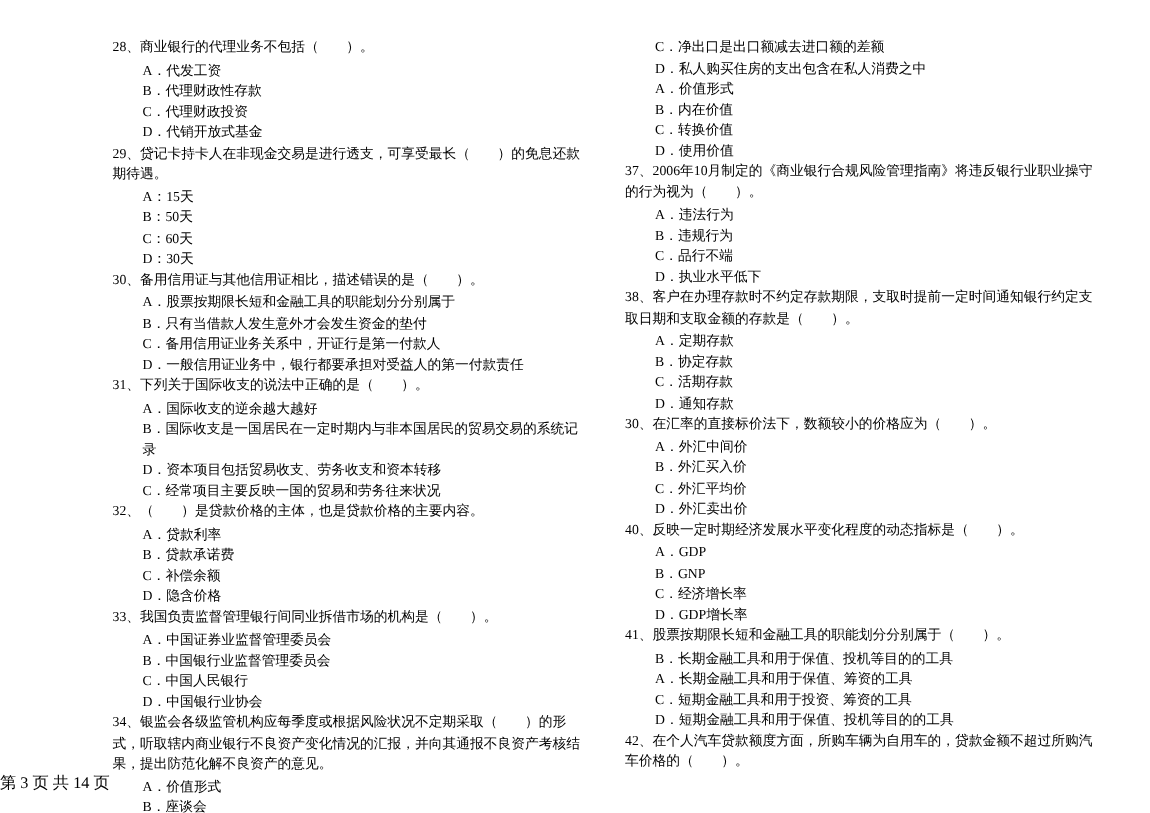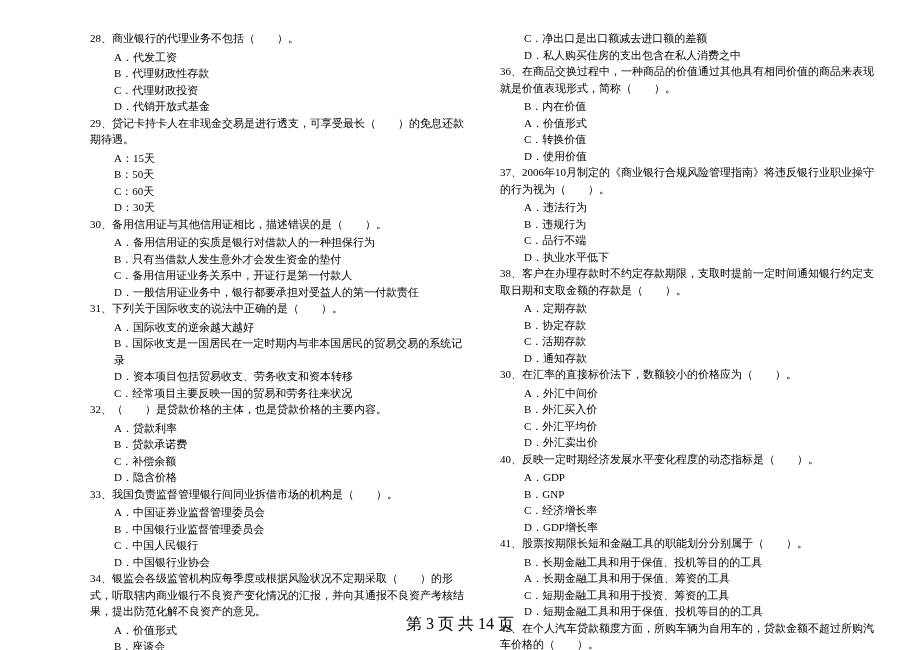--- a/index.html
+++ b/index.html
@@ -21,41 +21,40 @@
     width: 380px;
     line-height: 1.5;
   }
   .q { margin-bottom: 2px; }
   .opt { padding-left: 24px; }
   .footer {
     position: absolute;
     bottom: 15px;
     left: 0;
     width: 100%;
-    text-align: center;
-    font-size: 16px;
+    font-size: 13px;
   }
 </style>
 </head>
 <body>
 
 <div class="page">
   <div class="col" id="left-col">
       <div class="q">28、商业银行的代理业务不包括（　　）。</div>
       <div class="opt">A．代发工资</div>
       <div class="opt">B．代理财政性存款</div>
       <div class="opt">C．代理财政投资</div>
       <div class="opt">D．代销开放式基金</div>
       <div class="q">29、贷记卡持卡人在非现金交易是进行透支，可享受最长（　　）的免息还款期待遇。</div>
       <div class="opt">A：15天</div>
       <div class="opt">B：50天</div>
       <div class="opt">C：60天</div>
       <div class="opt">D：30天</div>
       <div class="q">30、备用信用证与其他信用证相比，描述错误的是（　　）。</div>
-      <div class="opt">A．备用信用证的实质是银行对借款人的一种担保行为</div>
+      <div class="opt">A．股票按期限长短和金融工具的职能划分分别属于</div>
       <div class="opt">B．只有当借款人发生意外才会发生资金的垫付</div>
       <div class="opt">C．备用信用证业务关系中，开证行是第一付款人</div>
       <div class="opt">D．一般信用证业务中，银行都要承担对受益人的第一付款责任</div>
       <div class="q">31、下列关于国际收支的说法中正确的是（　　）。</div>
       <div class="opt">A．国际收支的逆余越大越好</div>
       <div class="opt">B．国际收支是一国居民在一定时期内与非本国居民的贸易交易的系统记录</div>
       <div class="opt">D．资本项目包括贸易收支、劳务收支和资本转移</div>
       <div class="opt">C．经常项目主要反映一国的贸易和劳务往来状况</div>
       <div class="q">32、（　　）是贷款价格的主体，也是贷款价格的主要内容。</div>
       <div class="opt">A．贷款利率</div>
@@ -67,23 +66,22 @@
       <div class="opt">B．中国银行业监督管理委员会</div>
       <div class="opt">C．中国人民银行</div>
       <div class="opt">D．中国银行业协会</div>
       <div class="q">34、银监会各级监管机构应每季度或根据风险状况不定期采取（　　）的形式，听取辖内商业银行不良资产变化情况的汇报，并向其通报不良资产考核结果，提出防范化解不良资产的意见。</div>
       <div class="opt">A．价值形式</div>
       <div class="opt">B．座谈会</div>
     </div>
   <div class="col" id="right-col">
       <div class="opt">C．净出口是出口额减去进口额的差额</div>
       <div class="opt">D．私人购买住房的支出包含在私人消费之中</div>
-      <div class="q">36、在商品交换过程中，一种商品的价值通过其他具有相同价值的商品来表现就是价值表现形式，简称（　　）。</div>
+      <div class="opt">A．价值形式</div>
       <div class="opt">B．内在价值</div>
-      <div class="opt">A．价值形式</div>
       <div class="opt">C．转换价值</div>
       <div class="opt">D．使用价值</div>
       <div class="q">37、2006年10月制定的《商业银行合规风险管理指南》将违反银行业职业操守的行为视为（　　）。</div>
       <div class="opt">A．违法行为</div>
       <div class="opt">B．违规行为</div>
       <div class="opt">C．品行不端</div>
       <div class="opt">D．执业水平低下</div>
       <div class="q">38、客户在办理存款时不约定存款期限，支取时提前一定时间通知银行约定支取日期和支取金额的存款是（　　）。</div>
       <div class="opt">A．定期存款</div>
       <div class="opt">B．协定存款</div>

